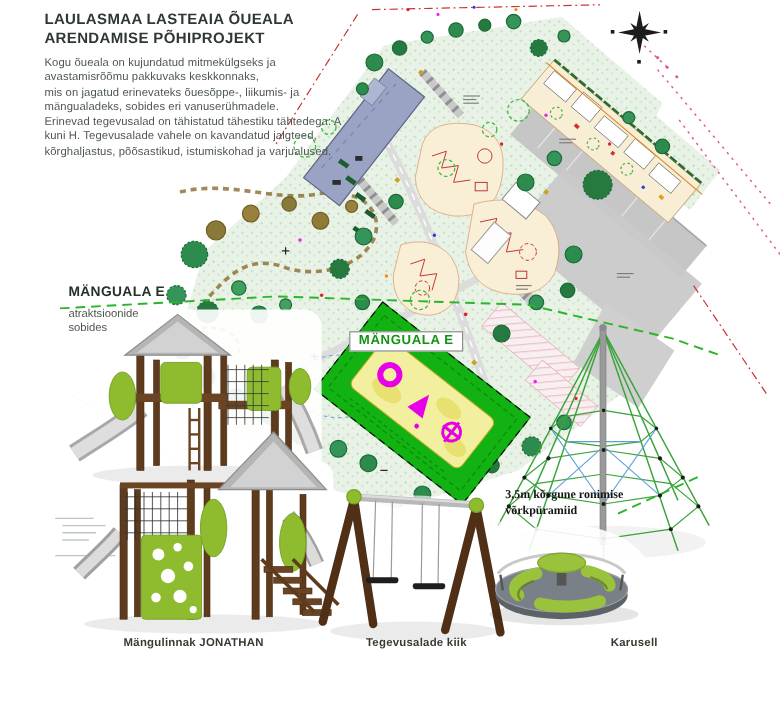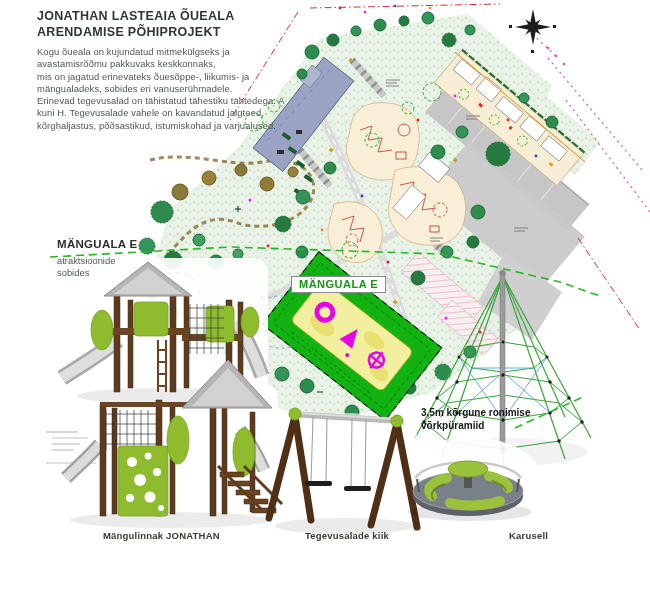--- a/index.html
+++ b/index.html
@@ -12,21 +12,21 @@
   .title{left:37px;top:9px;font-size:12.5px;font-weight:bold;line-height:15.5px;
          letter-spacing:.3px;color:#2e3831;}
   .para{left:37px;font-size:9.4px;line-height:12.3px;color:#4d574f;letter-spacing:.1px;}
   .p1{top:46px;} .p2{top:95px;} .p3{top:131px;}
   .callout-h{left:57px;top:238px;font-size:11.5px;font-weight:bold;color:#26312a;letter-spacing:.3px;}
   .callout-s{left:57px;top:255px;font-size:9.4px;line-height:12px;color:#4d574f;}
   .map-tag{
     position:absolute;left:291px;top:276px;background:#ffffff;border:1px solid #8b8b8b;
     padding:1px 7px 2px 7px;font-size:11px;font-weight:bold;color:#149414;letter-spacing:.5px;
   }
-  .pyr-note{left:421px;top:406px;font-size:10px;font-weight:bold;line-height:13px;color:#161616;}
+  .pyr-note{left:421px;top:406px;font-size:10px;font-weight:bold;line-height:13px;color:#161616;font-family:Liberation Serif, serif;}
   .cap{position:absolute;top:530px;font-size:9.5px;font-weight:bold;color:#3a3a33;letter-spacing:.2px;margin-left:48px;}
   .cap-playground{left:55px;} .cap-swing{left:257px;} .cap-carousel{left:449px;padding-left:12px;}
 </style>
 </head>
 <body>
 
 <div class="stage">
 
 <svg class="map-svg" viewBox="0 0 650 596">
   <defs>
@@ -501,21 +501,21 @@
     <g stroke="#5e7a1e" stroke-width="2" fill="none" opacity="0.7">
       <path d="M434,500 A40,15 0 0 1 445,484"></path>
       <path d="M492,481 A40,15 0 0 1 506,491"></path>
     </g>
     <rect x="464" y="470" width="8" height="18" fill="#555"></rect>
     <ellipse cx="468" cy="469" rx="20" ry="8" fill="#9ac23c" stroke="#7da32c" stroke-width="1"></ellipse>
   </g>
 
 </svg>
 
-<div class="txt title">JONATHAN LASTEAIA ÕUEALA
+<div class="txt title">LAULASMAA LASTEAIA ÕUEALA
 ARENDAMISE PÕHIPROJEKT</div>
 <div class="txt para p2">Erinevad tegevusalad on tähistatud tähestiku tähtedega: A
 kuni H. Tegevusalade vahele on kavandatud jalgteed,
 kõrghaljastus, põõsastikud, istumiskohad ja varjualused.</div>
 <div class="txt para p1">Kogu õueala on kujundatud mitmekülgseks ja
 avastamisrõõmu pakkuvaks keskkonnaks,
 mis on jagatud erinevateks õuesõppe-, liikumis- ja
 mängualadeks, sobides eri vanuserühmadele.</div>
 
 <div class="txt callout-h">MÄNGUALA E</div>

